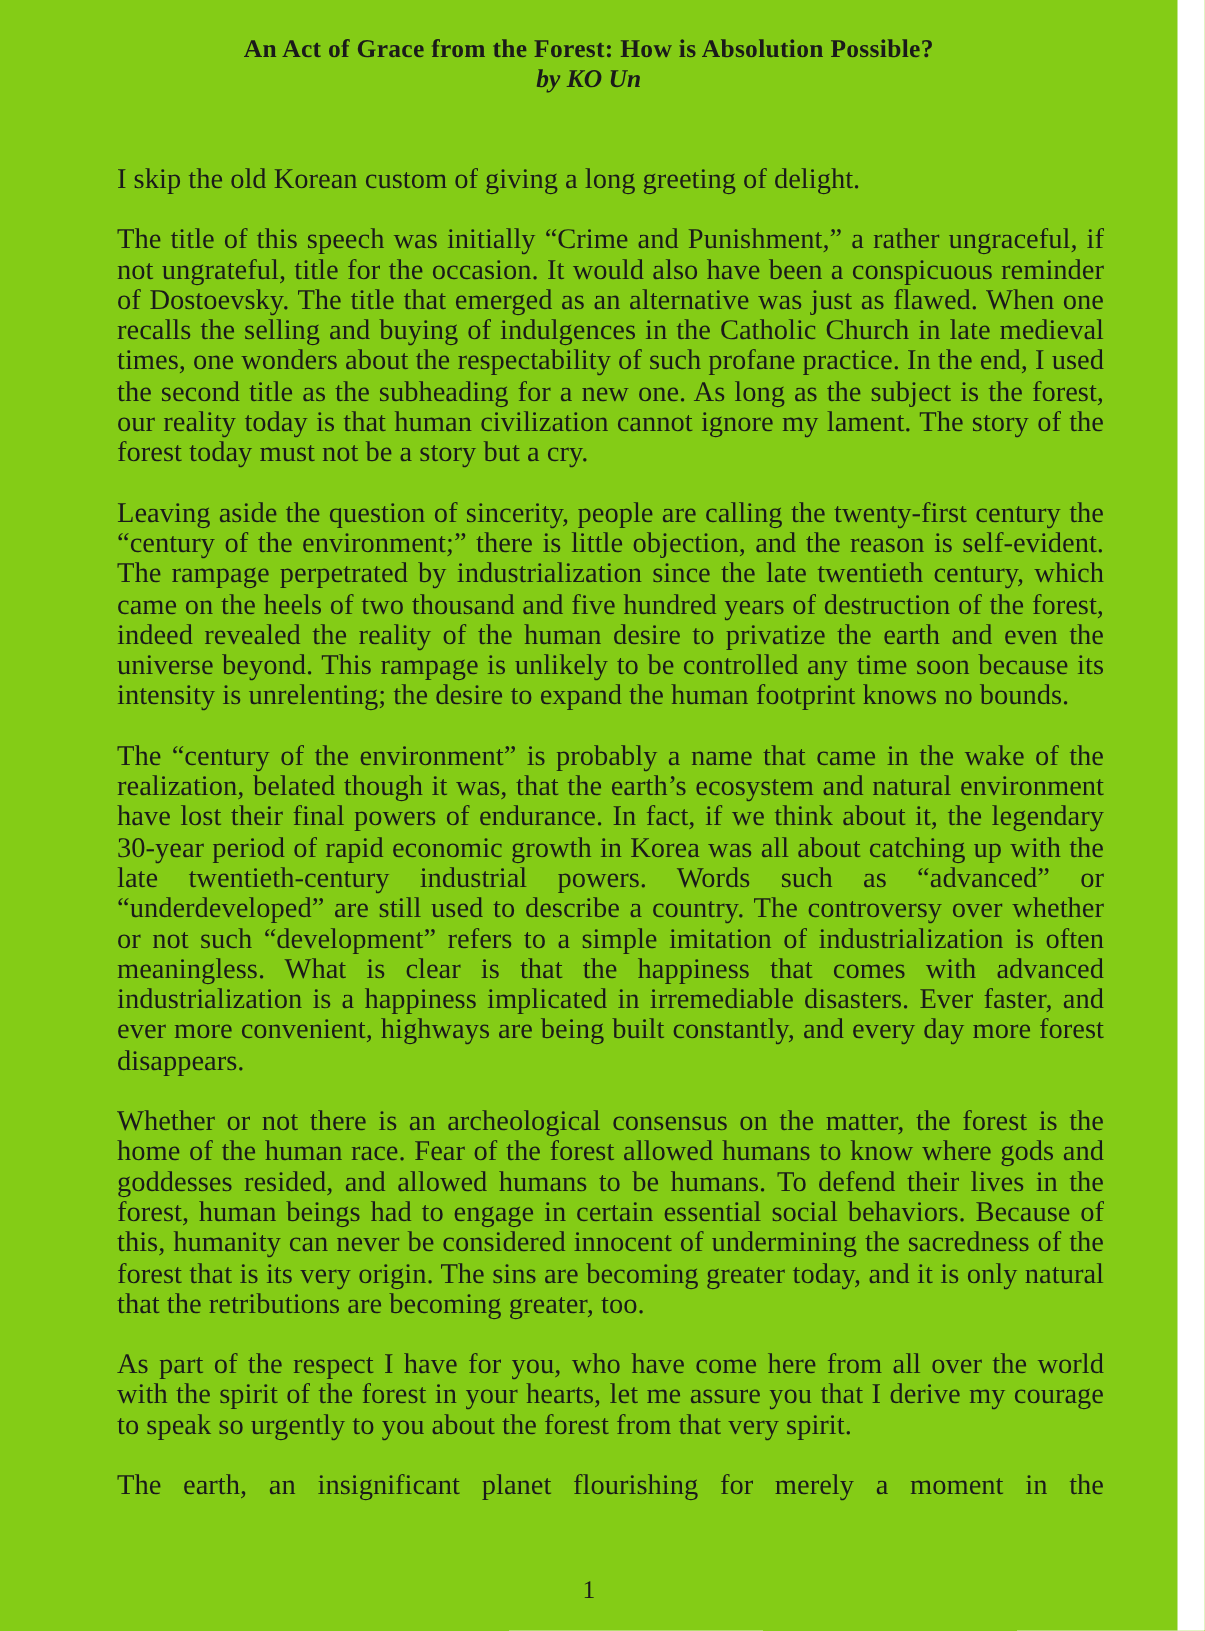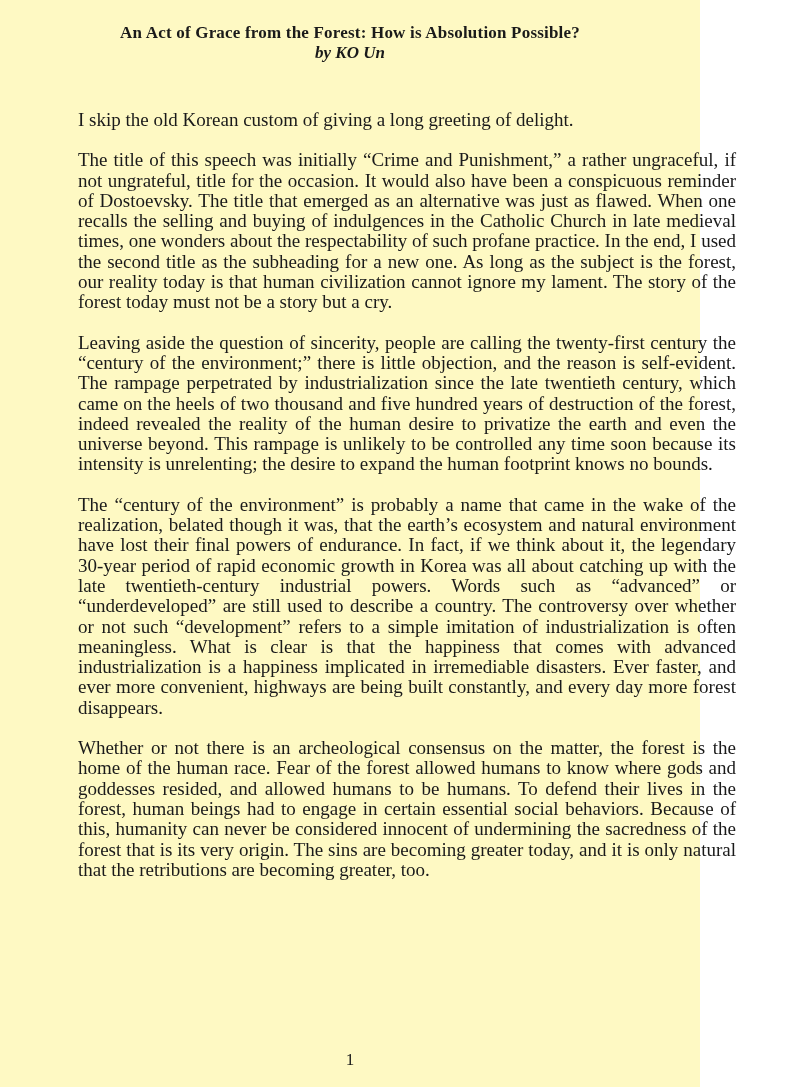--- a/index.html
+++ b/index.html
@@ -11,22 +11,22 @@
       width: 803px;
       height: 1087px;
       position: relative;
       overflow: hidden;
       font-family: "Liberation Serif", "DejaVu Serif", serif;
       color: #1a1a1a;
     }
     .page {
       position: absolute;
       left: 0; top: 0;
-      width: 700px; height: 1087px;
-      background: #fef9c3;
+      width: 785px; height: 1087px;
+      background: #84cc16;
     }
     .title {
       position: absolute;
       left: 0; right: 0;
       top: 23px;
       text-align: center;
       font-weight: bold;
       font-size: 17px;
       letter-spacing: 0.2px;
       line-height: 20px;
@@ -70,16 +70,18 @@
 <div class="page">
   <div class="title">An Act of Grace from the Forest: How is Absolution Possible?</div>
   <div class="byline">by KO Un</div>
 
   <div class="body">
     <p class="para p1">I skip the old Korean custom of giving a long greeting of delight.</p>
     <p class="para">The title of this speech was initially “Crime and Punishment,” a rather ungraceful, if not ungrateful, title for the occasion. It would also have been a conspicuous reminder of Dostoevsky. The title that emerged as an alternative was just as flawed. When one recalls the selling and buying of indulgences in the Catholic Church in late medieval times, one wonders about the respectability of such profane practice. In the end, I used the second title as the subheading for a new one. As long as the subject is the forest, our reality today is that human civilization cannot ignore my lament. The story of the forest today must not be a story but a cry.</p>
     <p class="para">Leaving aside the question of sincerity, people are calling the twenty-first century the “century of the environment;” there is little objection, and the reason is self-evident. The rampage perpetrated by industrialization since the late twentieth century, which came on the heels of two thousand and five hundred years of destruction of the forest, indeed revealed the reality of the human desire to privatize the earth and even the universe beyond. This rampage is unlikely to be controlled any time soon because its intensity is unrelenting; the desire to expand the human footprint knows no bounds.</p>
     <p class="para">The “century of the environment” is probably a name that came in the wake of the realization, belated though it was, that the earth’s ecosystem and natural environment have lost their final powers of endurance. In fact, if we think about it, the legendary 30-year period of rapid economic growth in Korea was all about catching up with the late twentieth-century industrial powers. Words such as “advanced” or “underdeveloped” are still used to describe a country. The controversy over whether or not such “development” refers to a simple imitation of industrialization is often meaningless. What is clear is that the happiness that comes with advanced industrialization is a happiness implicated in irremediable disasters. Ever faster, and ever more convenient, highways are being built constantly, and every day more forest disappears.</p>
     <p class="para">Whether or not there is an archeological consensus on the matter, the forest is the home of the human race. Fear of the forest allowed humans to know where gods and goddesses resided, and allowed humans to be humans. To defend their lives in the forest, human beings had to engage in certain essential social behaviors. Because of this, humanity can never be considered innocent of undermining the sacredness of the forest that is its very origin. The sins are becoming greater today, and it is only natural that the retributions are becoming greater, too.</p>
+    <p class="para">As part of the respect I have for you, who have come here from all over the world with the spirit of the forest in your hearts, let me assure you that I derive my courage to speak so urgently to you about the forest from that very spirit.</p>
+    <p class="para last">The earth, an insignificant planet flourishing for merely a moment in the</p>
   </div>
 
   <div class="page-number">1</div>
 </div>
 
 </body></html>

